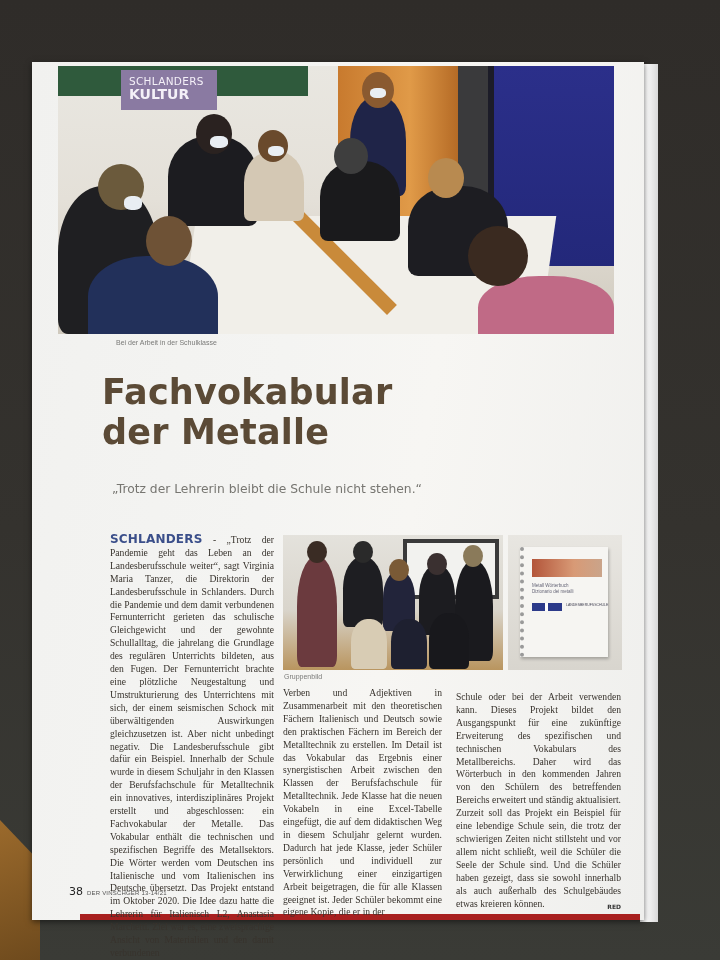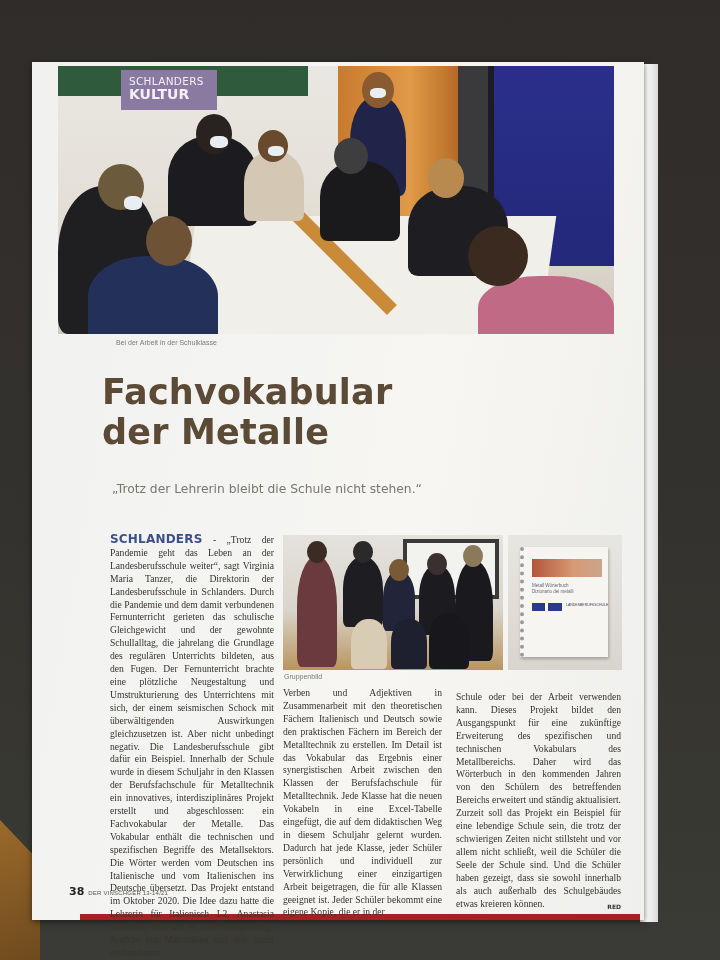--- a/index.html
+++ b/index.html
@@ -114,21 +114,21 @@
     }
     .book .cover-img { position:absolute; left:8px; top:12px; width:70px; height:18px; background:linear-gradient(90deg,#b3553a,#d89a76 60%,#caa48a); }
     .book .title { position:absolute; left:8px; top:36px; font-family:"Liberation Sans",sans-serif; font-size:4.5px; color:#667; line-height:6px; }
     .book .logo { position:absolute; left:8px; top:56px; width:30px; height:8px; background:linear-gradient(90deg,#2c3a8a 0 45%, #fff 45% 55%, #2c3a8a 55%); }
     .book .logo-text { position:absolute; left:42px; top:56px; font-family:"Liberation Sans",sans-serif; font-size:3.5px; color:#445; line-height:4px; }
 
     .footer {
       position: absolute; left: 69px; top: 885px;
       display: flex; align-items: baseline; gap: 4px;
     }
-    .footer .pagenum { font-family: "DejaVu Sans", sans-serif; font-weight: bold; font-size: 11px; color: #222; }
+    .footer .pagenum { font-family: "DejaVu Sans", sans-serif; font-weight: normal; font-size: 11px; color: #222; }
     .footer .issue { font-family: "Liberation Sans", sans-serif; font-size: 6px; color: #555; letter-spacing: 0.2px; }
   </style>
 </head>
 <body>
 
 <div class="table-bg"></div>
 <div class="wood-corner"></div>
 <div class="page-edge"></div>
 
 <div class="page"></div>

